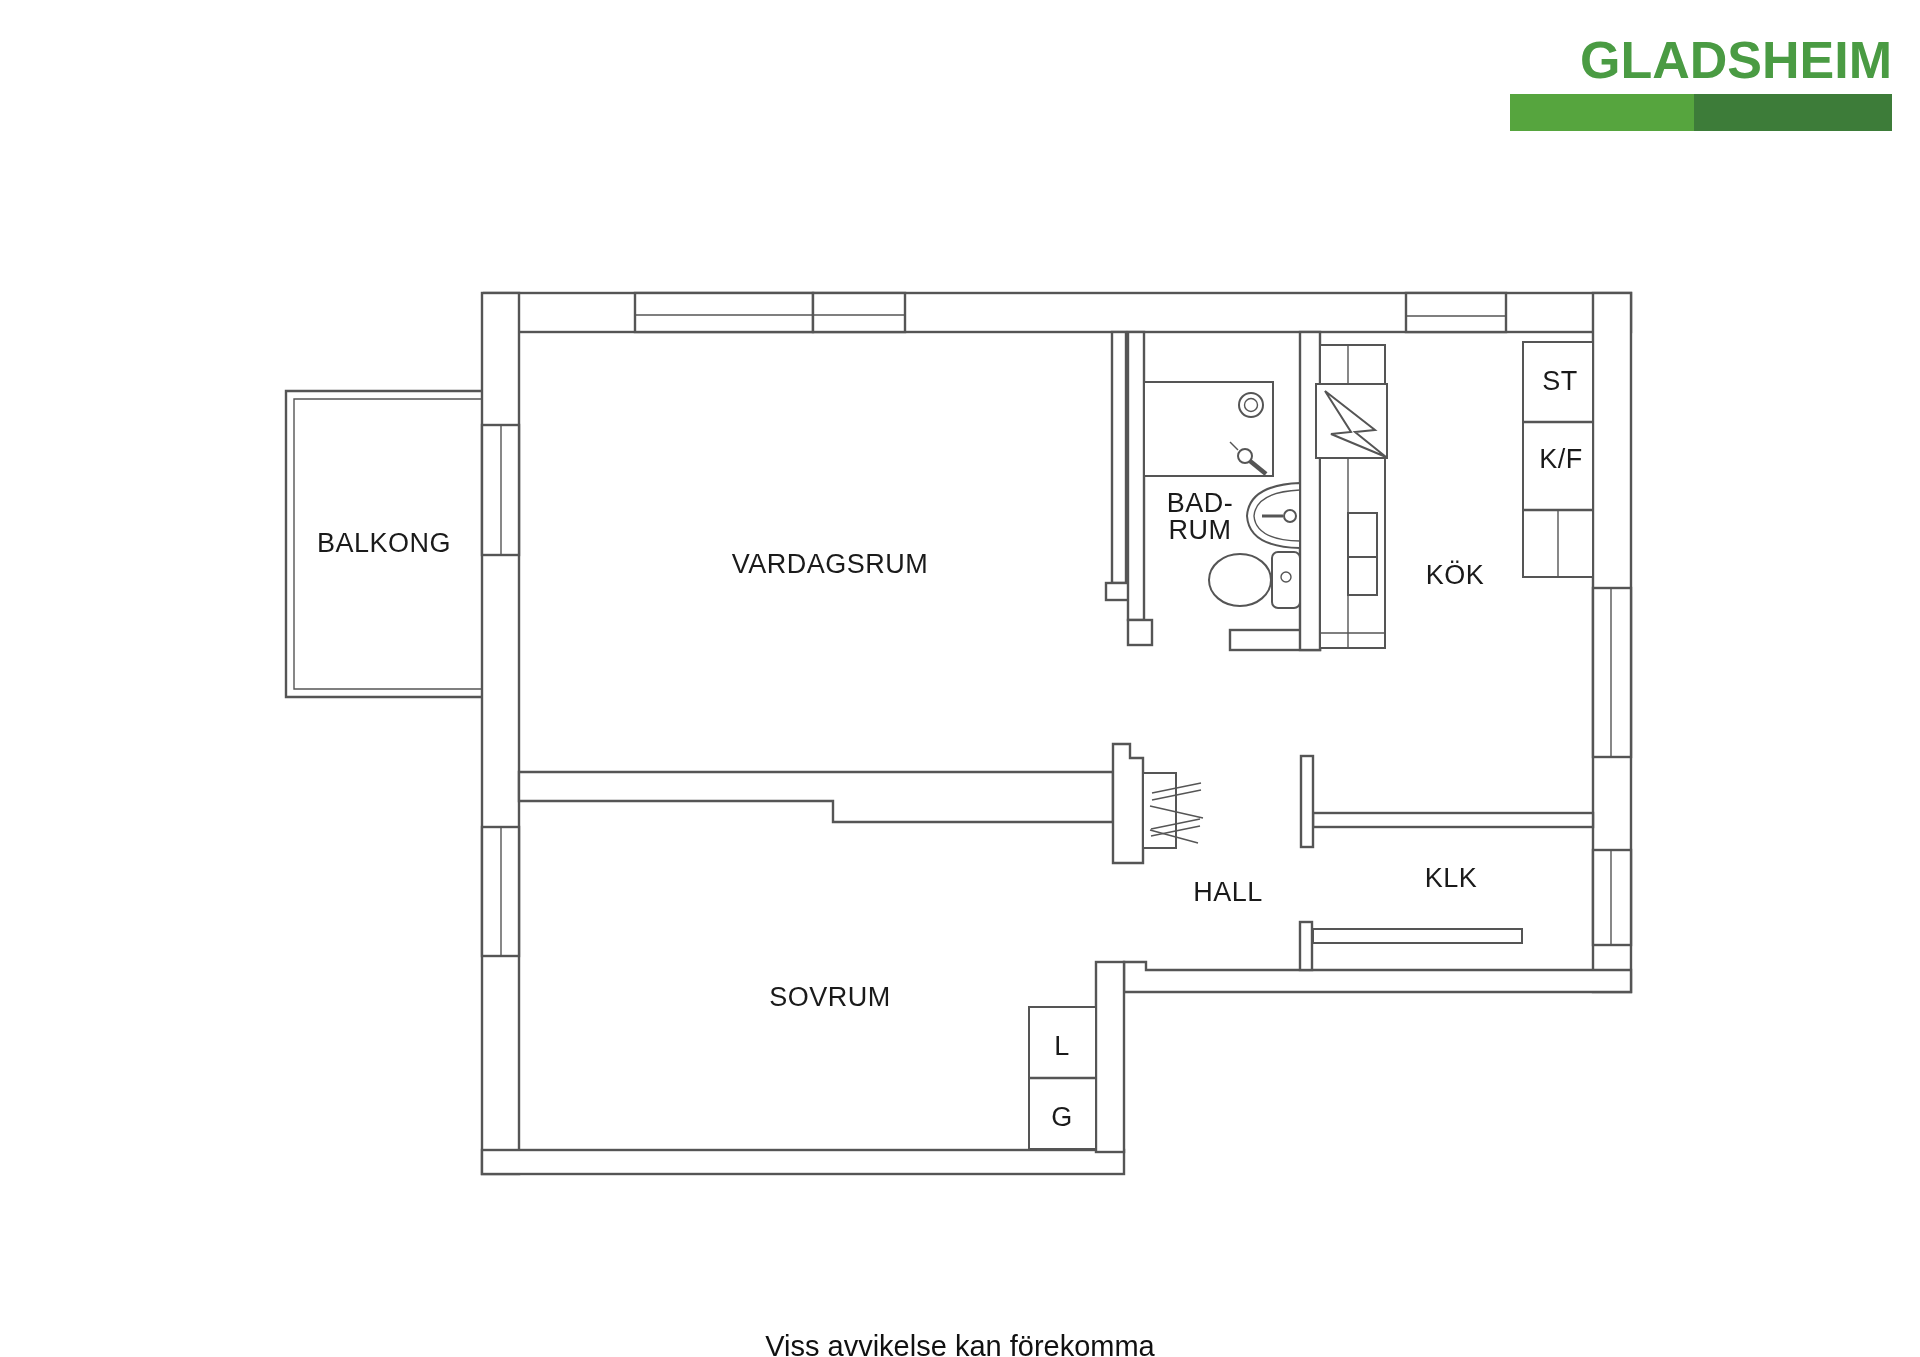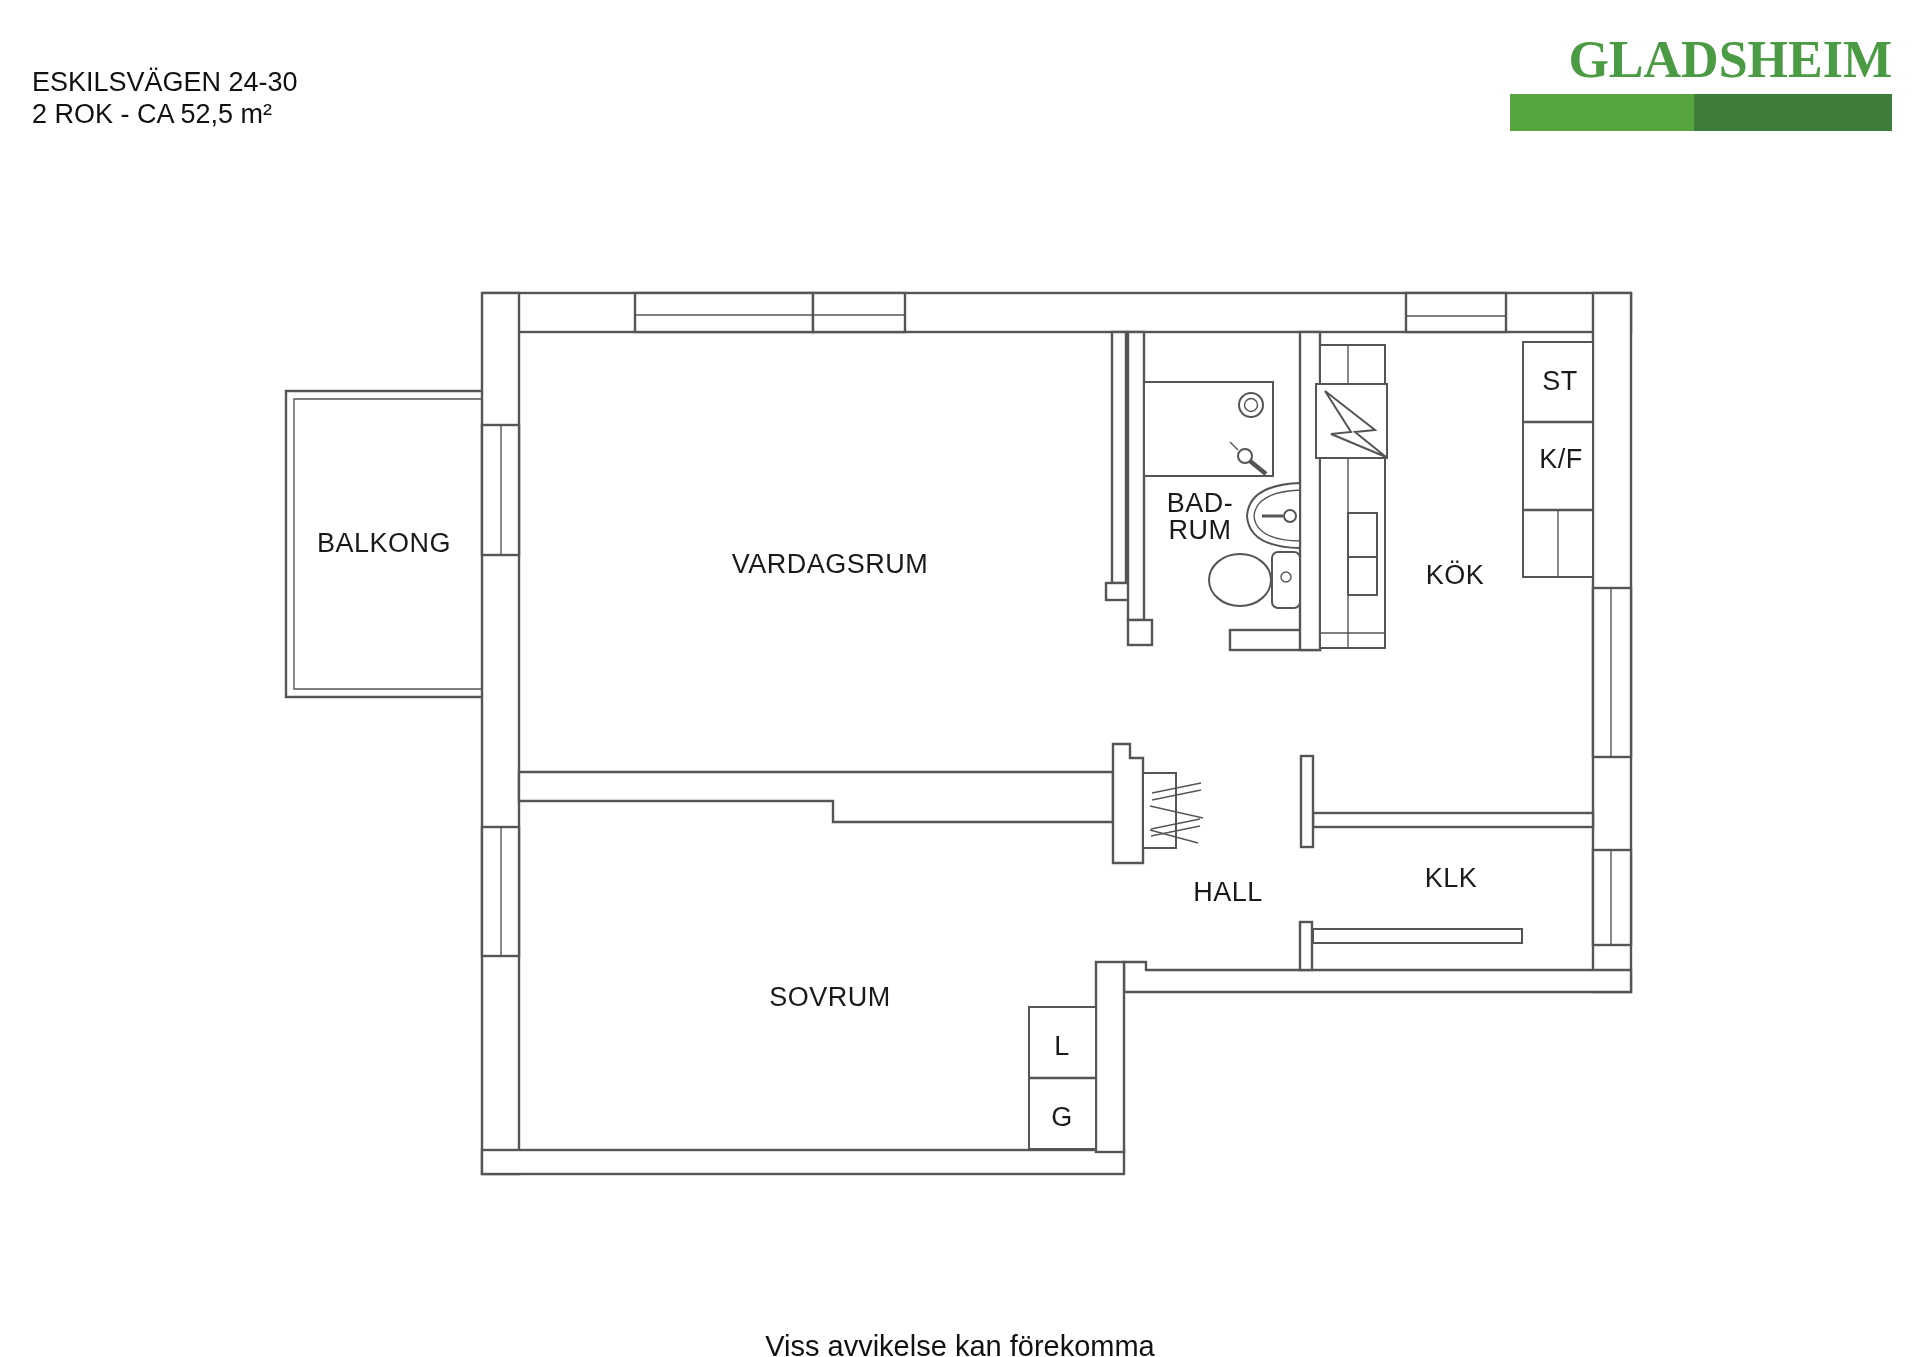--- a/index.html
+++ b/index.html
@@ -19,27 +19,23 @@
   .fx{fill:#ffffff;stroke:var(--line,#555);stroke-width:2;}
   .thin{fill:none;stroke:var(--line,#555);stroke-width:1.4;}
   .lbl{fill:#1a1a1a;stroke:none;font-family:"Liberation Sans",sans-serif;font-size:27px;
        text-anchor:middle;letter-spacing:0.5px;}
 </style>
 </head>
 <body>
 
 <div class="page">
 
-  <div class="header">
-    <div>ESKILSVÄGEN 24-30</div>
-    <div>2 ROK - CA 52,5 m²</div>
-  </div>
 
   <div class="logo">
-    <div class="logo-text" style="color: rgb(74, 155, 67); font-family: Liberation Serif, serif;">GLADSHEIM</div>
+    <div class="logo-text" style="color: rgb(74, 155, 67);">GLADSHEIM</div>
     <div class="logo-bar">
       <span class="bar-left" style="background: rgb(86, 165, 62);"></span>
       <span class="bar-right" style="background: rgb(61, 124, 57);"></span>
     </div>
   </div>
 
   <svg class="plan" viewBox="0 0 1920 1357">
 
     <g>
       <rect class="wall" x="484" y="293" width="1147" height="39"></rect>

